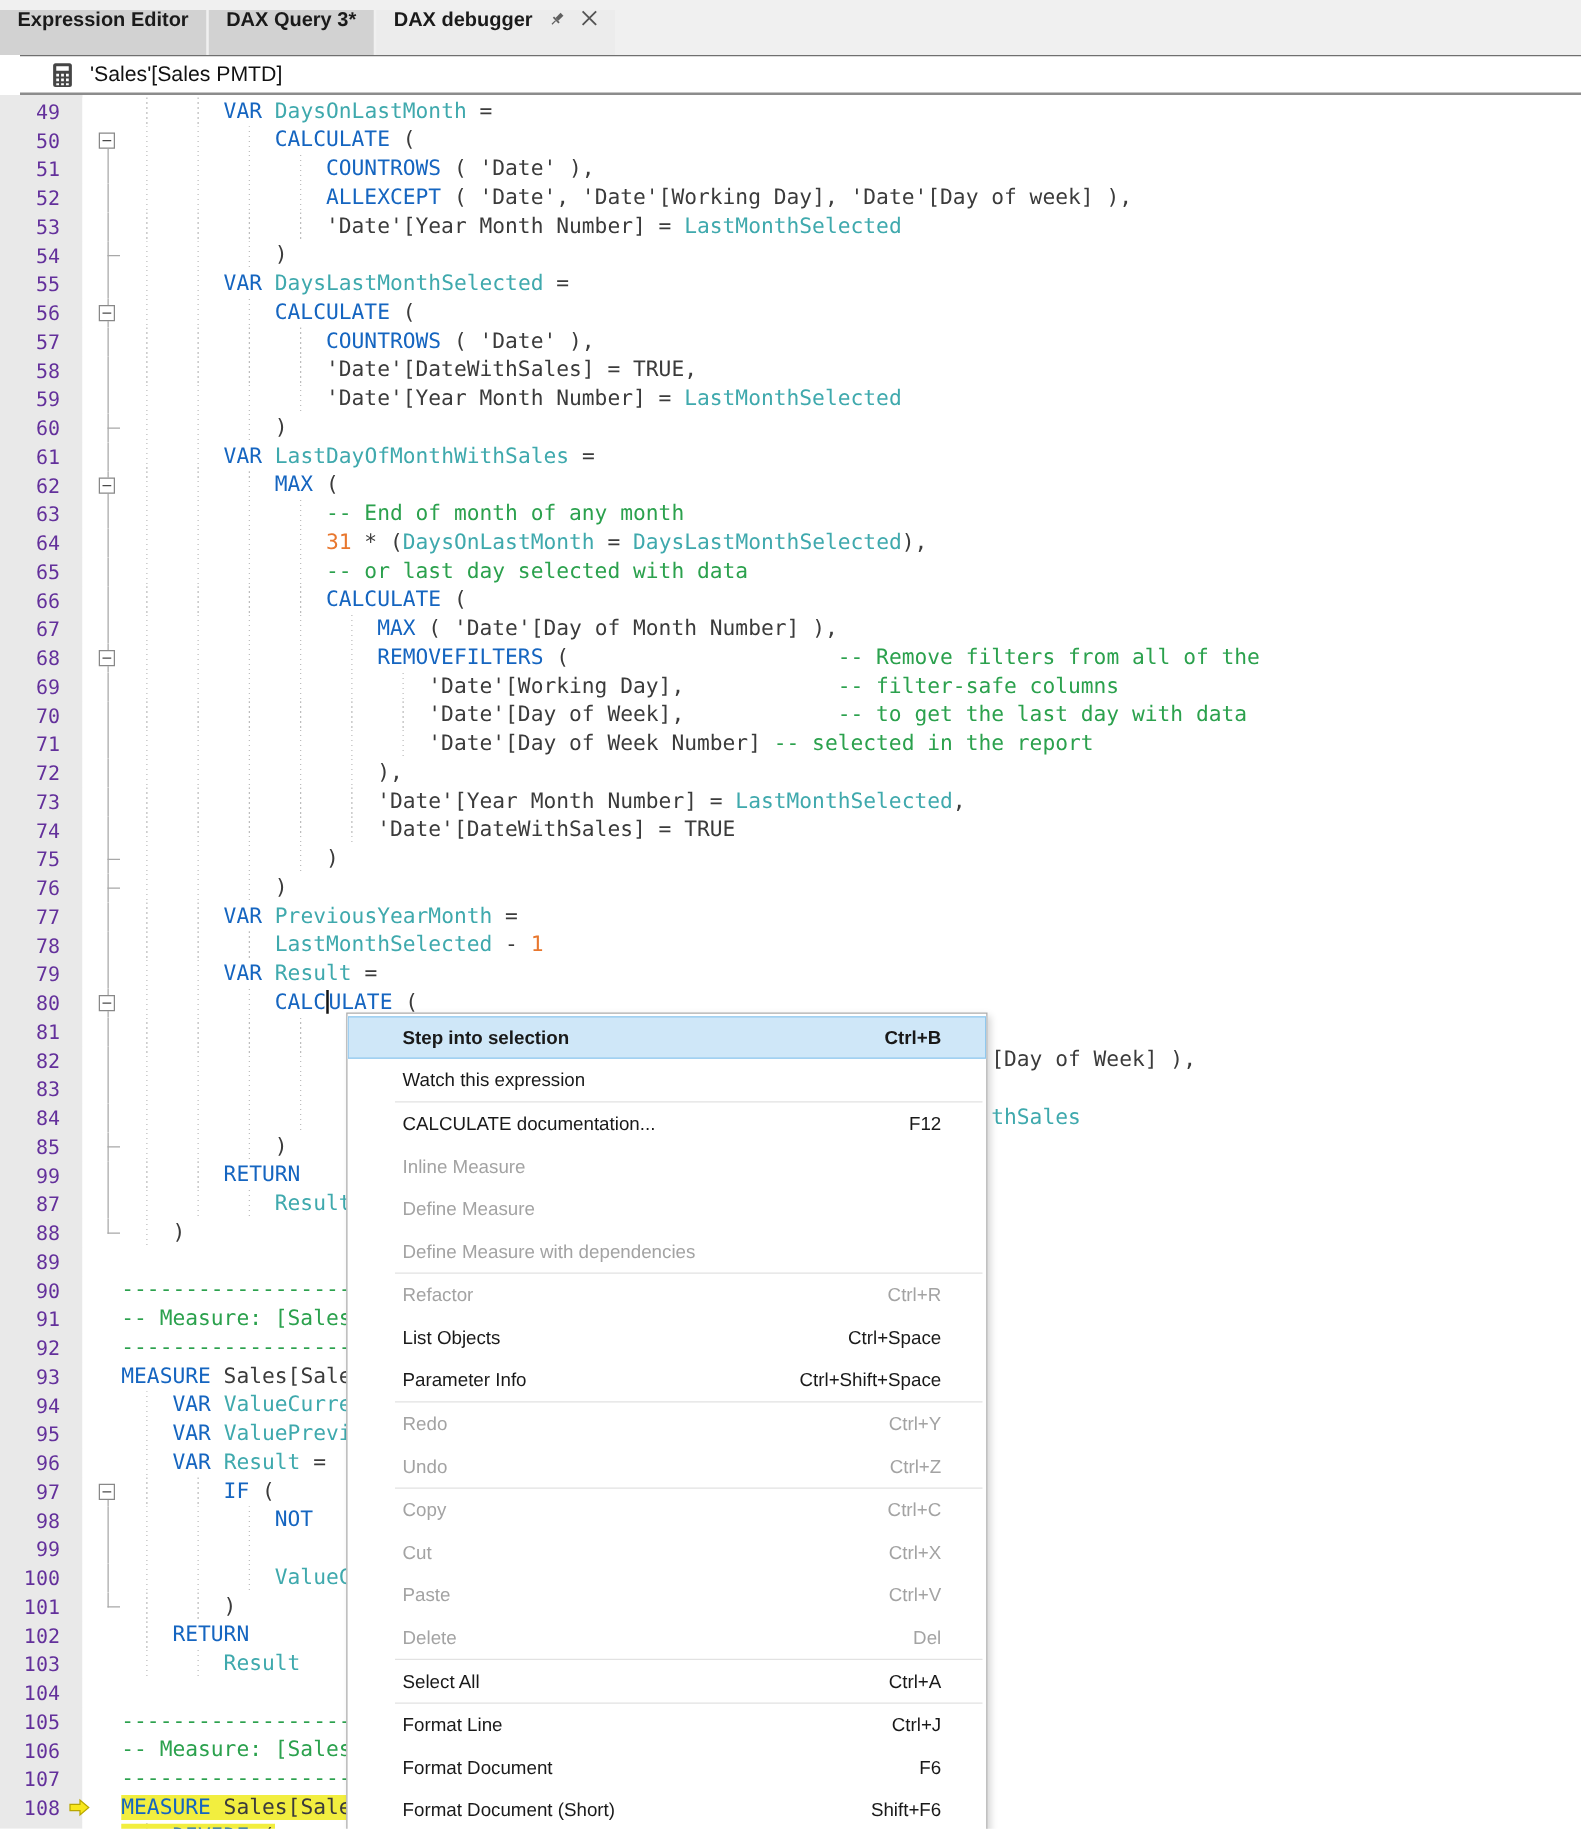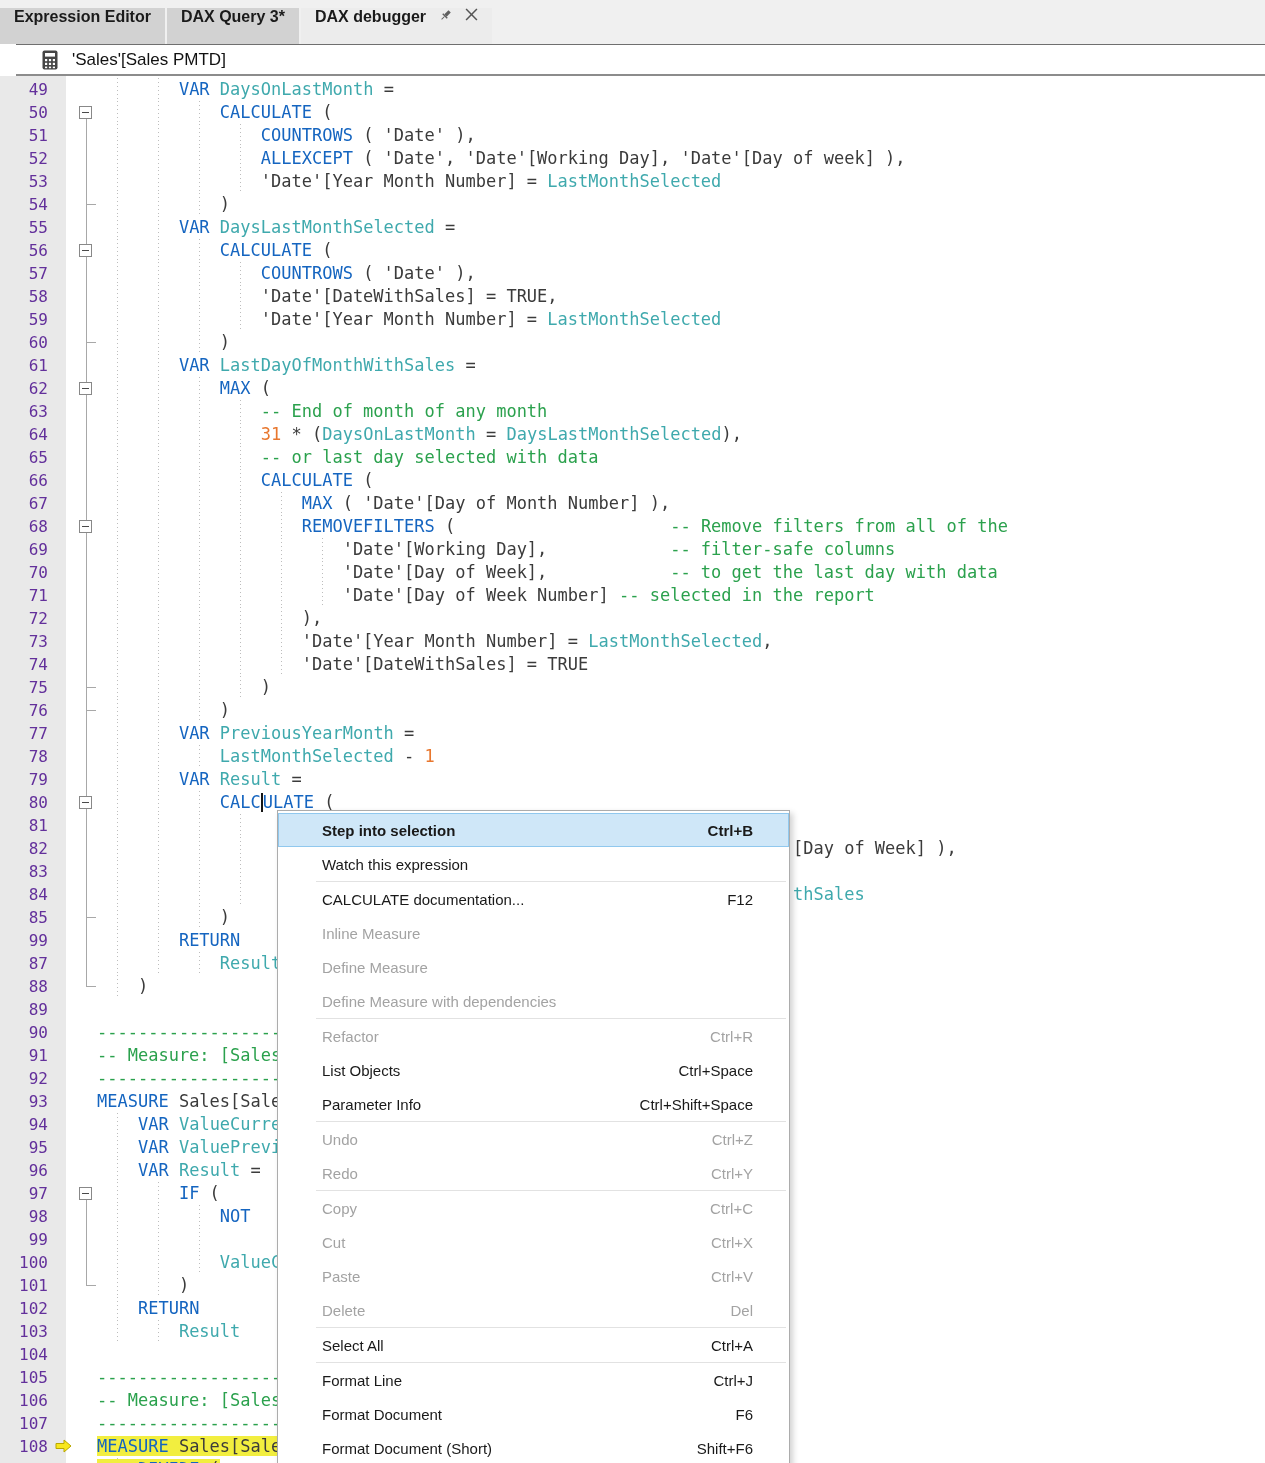--- a/index.html
+++ b/index.html
@@ -647,26 +647,26 @@
     <div class="mi">
       <span class="lbl">List Objects</span>
       <span class="sc">Ctrl+Space</span>
     </div>
     <div class="mi">
       <span class="lbl">Parameter Info</span>
       <span class="sc">Ctrl+Shift+Space</span>
     </div>
     <div class="msep"></div>
     <div class="mi dis">
+      <span class="lbl">Redo</span>
+      <span class="sc">Ctrl+Y</span>
+    </div>
+    <div class="mi dis">
       <span class="lbl">Undo</span>
       <span class="sc">Ctrl+Z</span>
-    </div>
-    <div class="mi dis">
-      <span class="lbl">Redo</span>
-      <span class="sc">Ctrl+Y</span>
     </div>
     <div class="msep"></div>
     <div class="mi dis">
       <span class="lbl">Copy</span>
       <span class="sc">Ctrl+C</span>
     </div>
     <div class="mi dis">
       <span class="lbl">Cut</span>
       <span class="sc">Ctrl+X</span>
     </div>

